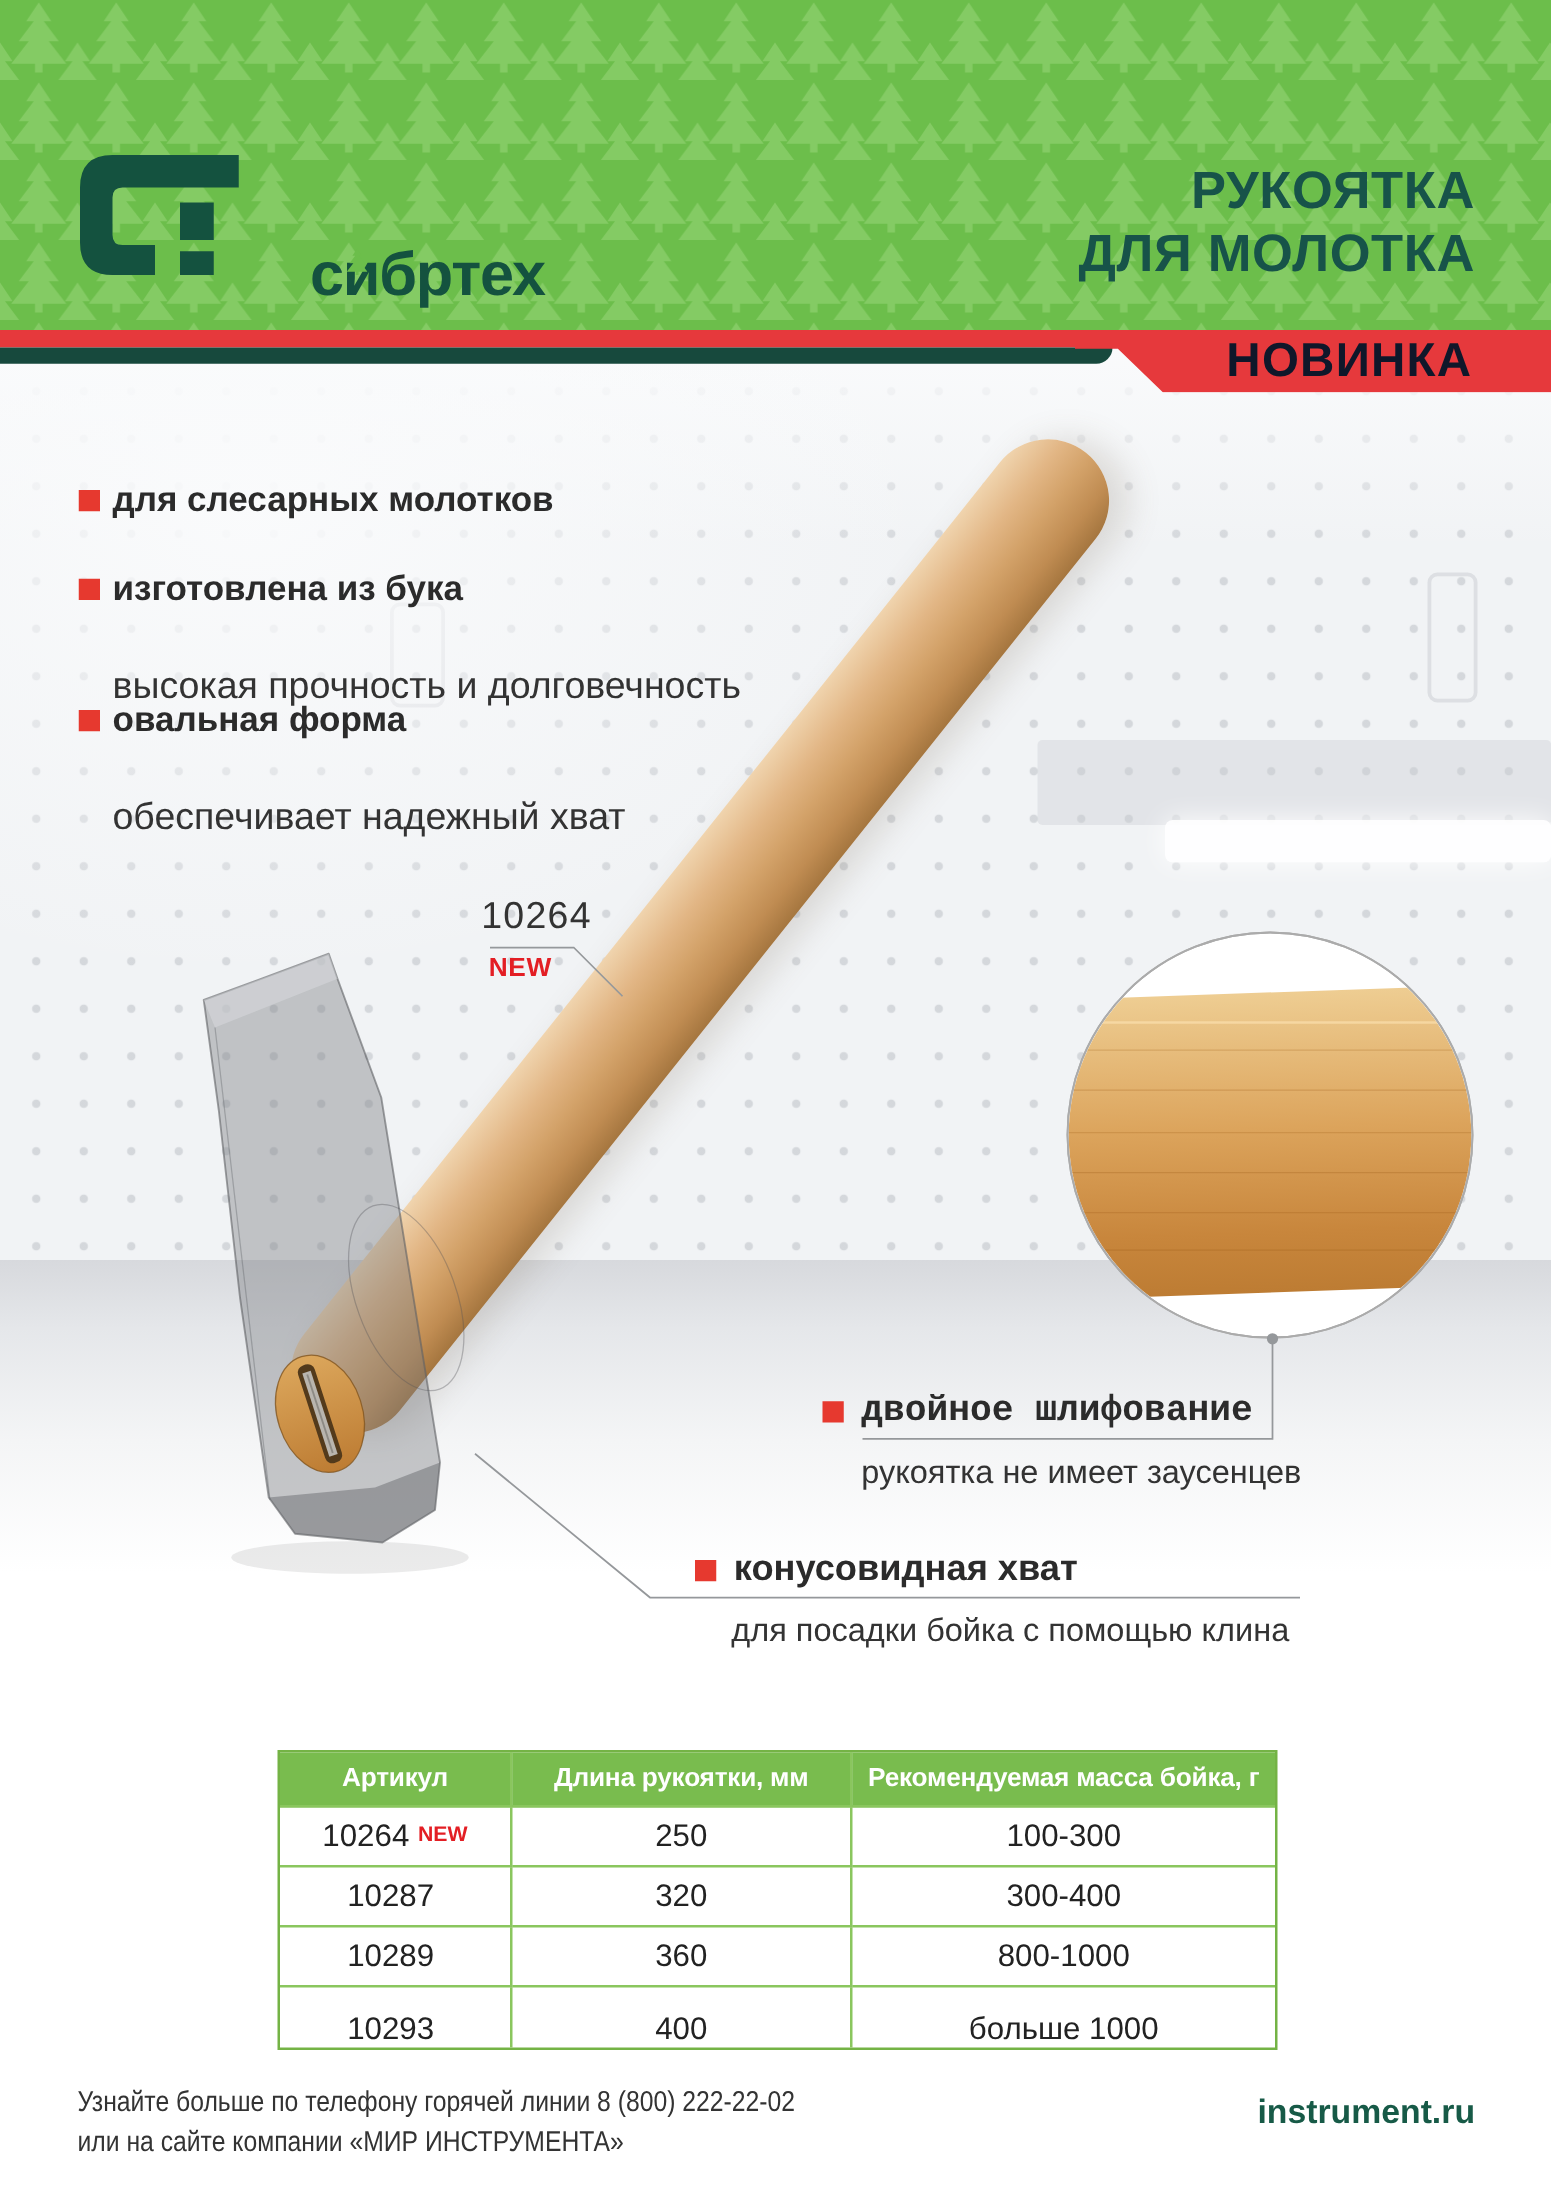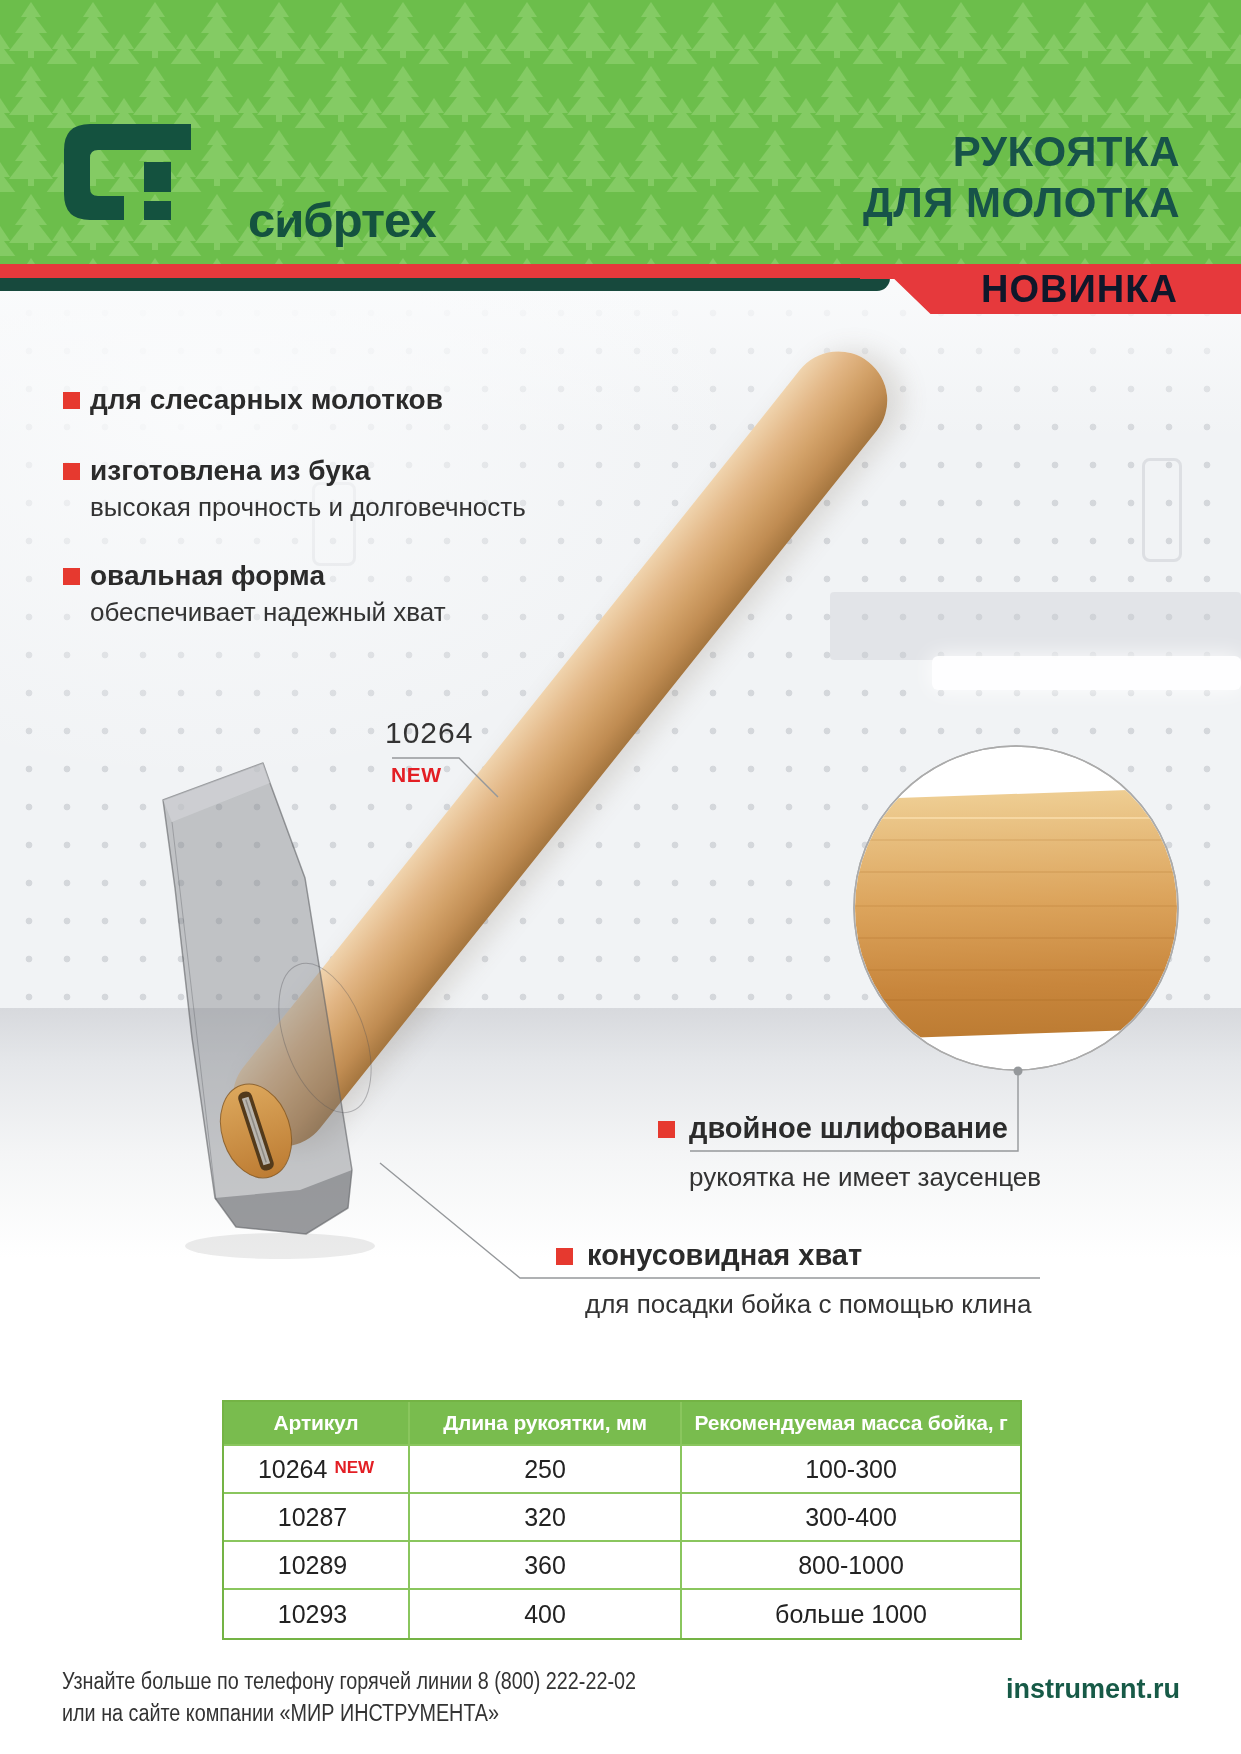--- a/index.html
+++ b/index.html
@@ -50,35 +50,35 @@
      box-shadow:10px 12px 26px rgba(110,95,70,.18);}
   .hammer-head{position:absolute;left:120px;top:738px;z-index:4;}
 
   
   .overlay{position:absolute;left:0;top:0;z-index:5;pointer-events:none;}
 
   
   .txt{position:absolute;z-index:6;}
   .bullet{position:absolute;z-index:6;width:17px;height:17px;background:#e6392f;}
   .f-title{font-size:28px;font-weight:bold;color:#2b2b2b;}
-  .f-sub{font-size:26px;color:#333;}
+  .f-sub{font-size:30px;color:#333;margin-top:40px;}
   .c-title{font-size:29px;font-weight:bold;color:#2b2b2b;}
   .c-sub{font-size:26px;color:#333;}
   .article-label{left:385px;top:716px;font-size:30px;color:#333;letter-spacing:1px;}
   .article-new{left:391px;top:763px;font-size:21px;font-weight:bold;color:#e31e24;letter-spacing:.5px;}
 
   
   .spec-table{position:absolute;left:222px;top:1400px;width:796px;z-index:6;
               display:grid;grid-template-columns:186px 272px 338px;
               grid-template-rows:44px 48px 48px 48px 48px;
               border:2px solid #74b345;box-sizing:content-box;background:#fff;}
   .spec-table .cell{display:flex;align-items:center;justify-content:center;
                     border-right:2px solid #8ac65e;border-bottom:2px solid #8ac65e;box-sizing:border-box;}
   .spec-table .cell.last-col{border-right:none;}
-  .spec-table .cell.last-row{border-bottom:none;}
+  .spec-table .cell.last-row{border-bottom:none;align-items:flex-end;}
   .spec-table .th{background:#79bc4e;color:#fff;font-size:21px;font-weight:bold;letter-spacing:-.2px;}
   .spec-table .td{font-size:25px;color:#222;}
   .cell-new{font-size:17px;font-weight:bold;color:#e31e24;margin-left:7px;transform:translateY(-1px);}
 
   
   .footer-line{left:62px;font-size:23px;color:#333;transform:scaleX(.86);transform-origin:left center;white-space:nowrap;}
   .footer-line1{top:1668px;}
   .footer-line2{top:1700px;}
   .website{position:absolute;right:61px;top:1674px;z-index:6;font-size:27px;font-weight:bold;color:#175a47;}
 </style>
@@ -191,21 +191,21 @@
   <div class="txt f-sub" style="left:90px;top:492px;">высокая прочность и долговечность</div>
 
   <div class="bullet" style="left:63px;top:568px;"></div>
   <div class="txt f-title" style="left:90px;top:560px;">овальная форма</div>
   <div class="txt f-sub" style="left:90px;top:597px;">обеспечивает надежный хват</div>
 
   <div class="txt article-label">10264</div>
   <div class="txt article-new">NEW</div>
 
   <div class="bullet" style="left:658px;top:1121px;"></div>
-  <div class="txt c-title" style="left:689px;top:1112px;">двойное шлифование</div>
+  <div class="txt c-title" style="left:689px;top:1112px;font-family:Liberation Mono, monospace;">двойное шлифование</div>
   <div class="txt c-sub" style="left:689px;top:1162px;">рукоятка не имеет заусенцев</div>
 
   <div class="bullet" style="left:556px;top:1248px;"></div>
   <div class="txt c-title" style="left:587px;top:1239px;">конусовидная хват</div>
   <div class="txt c-sub" style="left:585px;top:1289px;">для посадки бойка с помощью клина</div>
 
   <div class="spec-table">
     <div class="cell th">Артикул</div>
     <div class="cell th">Длина рукоятки, мм</div>
     <div class="cell th last-col">Рекомендуемая масса бойка, г</div>

